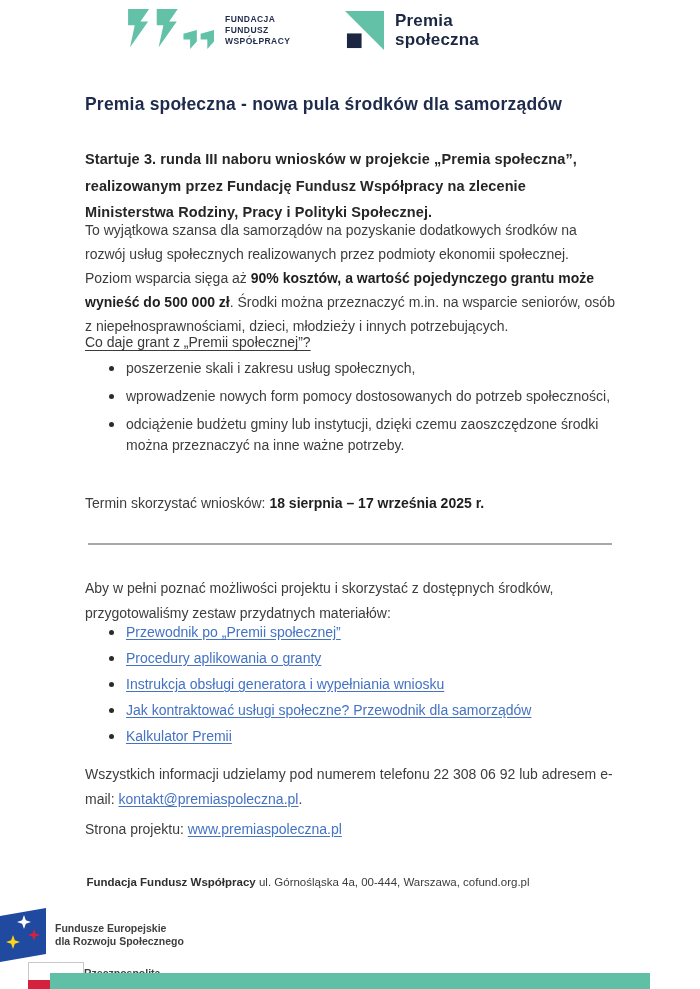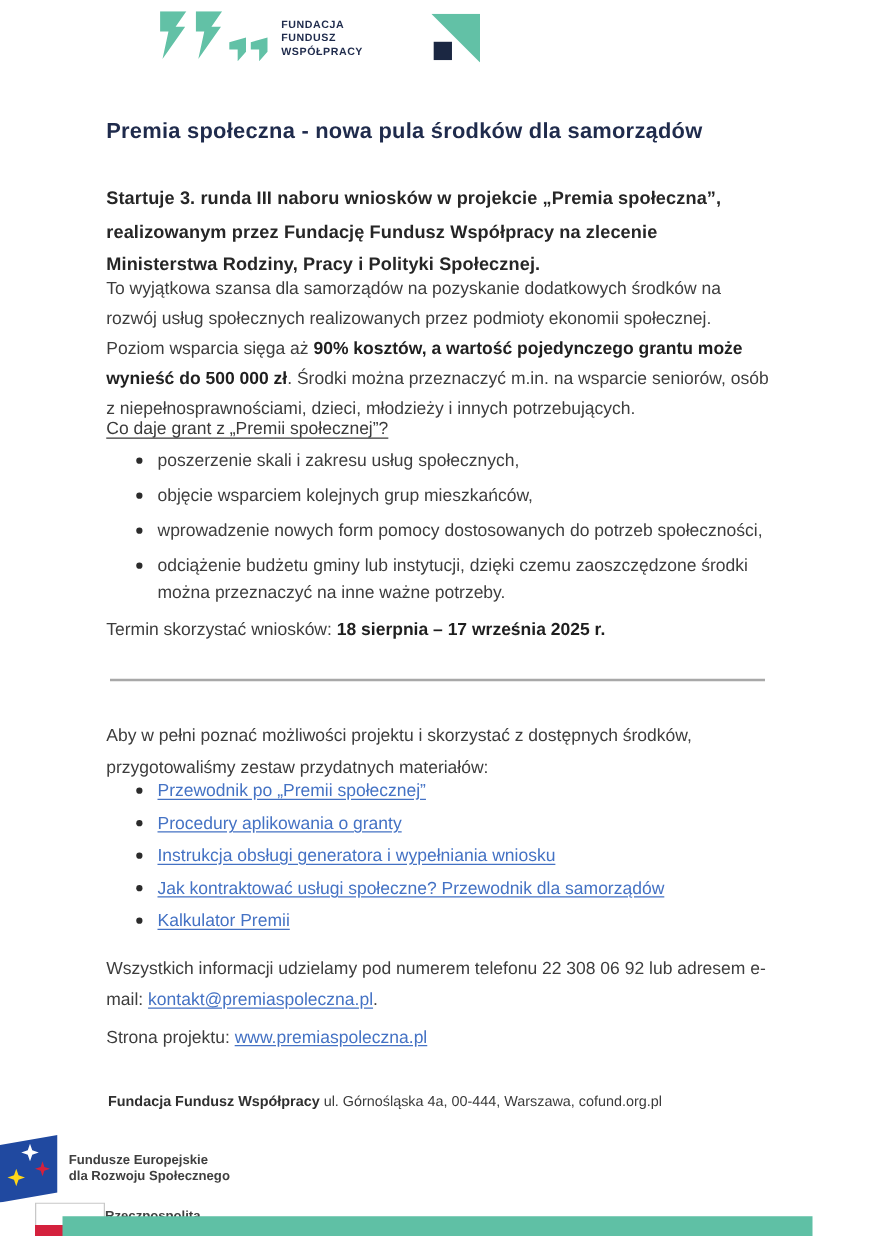--- a/index.html
+++ b/index.html
@@ -63,38 +63,38 @@
       <div>FUNDUSZ</div>
       <div>WSPÓŁPRACY</div>
     </div>
   </div>
 
   <div class="premia-logo">
     <svg width="39" height="39" viewBox="0 0 40 40">
       <polygon points="0,0 40,0 40,40" fill="#62c1a6"></polygon>
       <rect x="2" y="23" width="15" height="15" fill="#1b2742"></rect>
     </svg>
+    <div class="premia-text">
+      <div>Premia</div>
+      <div>społeczna</div>
+    </div>
   </div>
 
   <h1 class="blk title">Premia społeczna - nowa pula środków dla samorządów</h1>
 
   <p class="blk intro">Startuje 3. runda III naboru wniosków w projekcie „Premia społeczna”, realizowanym przez Fundację Fundusz Współpracy na zlecenie Ministerstwa Rodziny, Pracy i Polityki Społecznej.</p>
 
   <p class="blk bodytext"><span>To wyjątkowa szansa dla samorządów na pozyskanie dodatkowych środków na rozwój usług społecznych realizowanych przez podmioty ekonomii społecznej. Poziom wsparcia sięga aż </span><strong>90% kosztów, a wartość pojedynczego grantu może wynieść do 500 000 zł</strong><span>. Środki można przeznaczyć m.in. na wsparcie seniorów, osób z niepełnosprawnościami, dzieci, młodzieży i innych potrzebujących.</span></p>
 
   <p class="blk benefits-heading">Co daje grant z „Premii społecznej”?</p>
 
   <ul class="blk benefits">
     <li>
         <span class="dot"></span>
         <span>poszerzenie skali i zakresu usług społecznych,</span>
-      </li>
-    <li>
-        <span class="dot"></span>
-        <span>objęcie wsparciem kolejnych grup mieszkańców,</span>
       </li>
     <li>
         <span class="dot"></span>
         <span>wprowadzenie nowych form pomocy dostosowanych do potrzeb społeczności,</span>
       </li>
     <li>
         <span class="dot"></span>
         <span>odciążenie budżetu gminy lub instytucji, dzięki czemu zaoszczędzone środki można przeznaczyć na inne ważne potrzeby.</span>
       </li>
   </ul>

